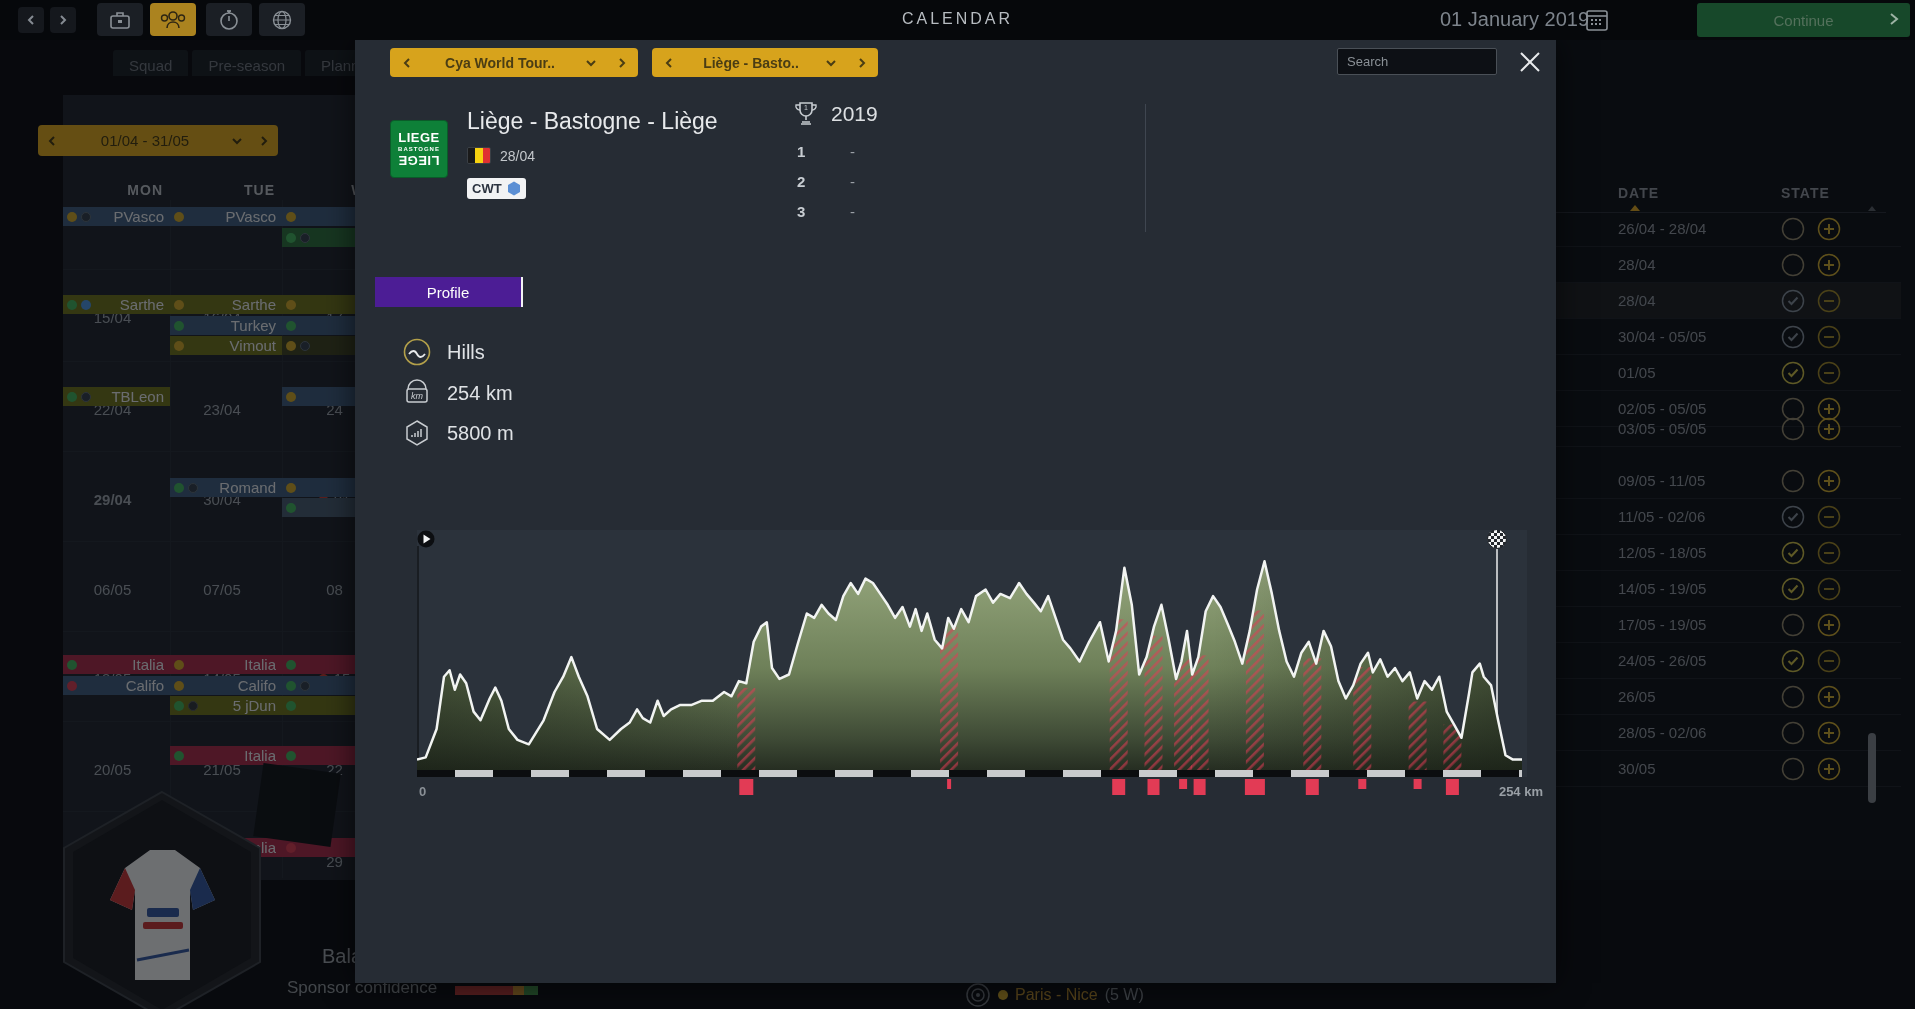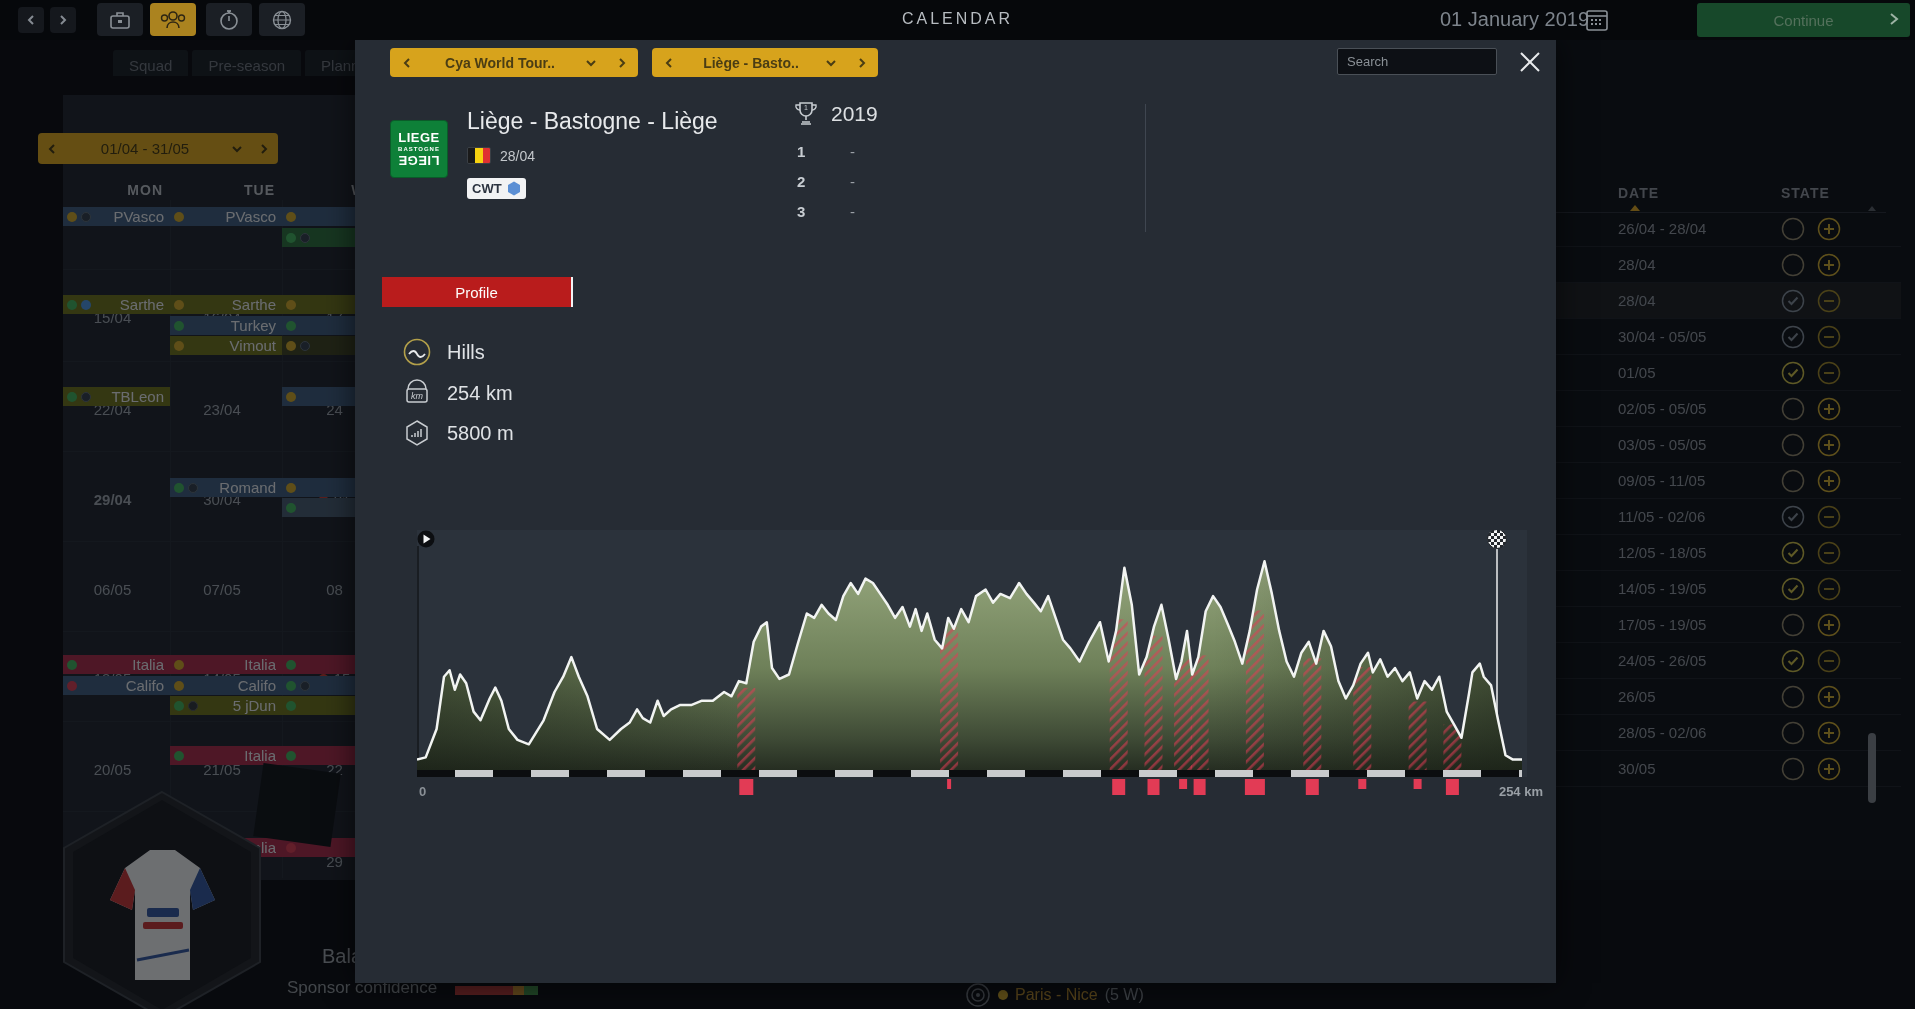--- a/index.html
+++ b/index.html
@@ -15,21 +15,21 @@
   #topdate{position:absolute;left:1440px;top:8px;color:#7d848c;font-size:20px;font-weight:300;}
   #topcalicon{position:absolute;left:1584px;top:7px;color:#8a9096;}
   #continue-btn{position:absolute;left:1697px;top:3px;width:213px;height:34px;background:#17482a;border-radius:3px;color:#54715c;font-size:15px;display:flex;align-items:center;justify-content:center;}
   #continue-btn .arr{position:absolute;right:10px;color:#9db3a4;}
 
   
   #bg-layer{position:absolute;inset:0;z-index:1;}
   #tabsrow{position:absolute;left:113px;top:42px;height:34px;display:flex;gap:4px;}
   .tab{background:#181d23;color:#6a7179;font-size:15px;padding:7px 16px;border-radius:3px 3px 0 0;margin-top:8px;}
   #cal-panel{position:absolute;left:63px;top:95px;width:1100px;height:785px;background:#1d232b;}
-  #range-dd{position:absolute;left:38px;top:125px;width:240px;height:31px;background:#d7a31c;border-radius:4px;color:#43370f;font-size:15px;display:flex;align-items:center;margin-top:8px;}
+  #range-dd{position:absolute;left:38px;top:125px;width:240px;height:31px;background:#d7a31c;border-radius:4px;color:#43370f;font-size:15px;display:flex;align-items:center;}
   #range-dd .lbl{flex:1;text-align:center;}
   .vline{position:absolute;width:1px;background:#242b33;}
   .hline{position:absolute;height:1px;background:#242b33;}
   .dayhdr{position:absolute;top:182px;color:#b5bac0;font-size:14px;font-weight:bold;letter-spacing:1px;text-align:right;}
   .cal-date{position:absolute;color:#99a0a8;font-size:15px;text-align:center;padding-right:8px;margin-top:36px;}
   .reddot{display:inline-block;width:9px;height:9px;border-radius:50%;background:#c0392f;margin-right:6px;vertical-align:1px;}
   .cal-event{position:absolute;height:19px;display:flex;align-items:center;padding:0 6px 0 4px;}
   .cal-event .lbl{flex:1;text-align:right;color:#e2e5e8;font-size:15px;white-space:nowrap;overflow:hidden;}
   .dot{width:10px;height:10px;border-radius:50%;margin-right:4px;flex:none;}
   .dot.gold{background:#c9a227;} .dot.green{background:#3fae5a;} .dot.red{background:#d03a4e;}
@@ -78,21 +78,21 @@
   #race-date-row{position:absolute;left:112px;top:107px;display:flex;align-items:center;gap:9px;}
   #be-flag{width:24px;height:17px;display:flex;border:1px solid #3a3f45;border-radius:2px;overflow:hidden;}
   #be-flag i{flex:1;} 
   #race-date{color:#c3c7cb;font-size:14px;}
   #cwt-badge{position:absolute;left:112px;top:138px;height:21px;background:#f2f3f4;border-radius:3px;display:flex;align-items:center;padding:0 5px;gap:5px;}
   #cwt-badge .t{color:#2d3440;font-size:13px;font-weight:bold;}
   #season-hdr{position:absolute;left:438px;top:60px;display:flex;align-items:center;gap:12px;color:#dde0e3;font-size:21px;}
   .standing{position:absolute;left:442px;color:#c8cdd2;font-size:15px;font-weight:bold;}
   .standing .dash{position:absolute;left:53px;color:#9aa0a6;font-weight:normal;}
   #vdiv{position:absolute;left:790px;top:64px;width:1px;height:128px;background:#3f4650;}
-  #profile-tab{position:absolute;left:27px;top:237px;width:191px;height:30px;background:#b91c1c;border-right:2px solid #f3f4f5;color:#fdfdfc;font-size:15px;display:flex;align-items:center;justify-content:center;}
+  #profile-tab{position:absolute;left:20px;top:237px;width:148px;height:30px;background:#4c1d95;border-right:2px solid #f3f4f5;color:#fdfdfc;font-size:15px;display:flex;align-items:center;justify-content:center;}
   .stat{position:absolute;left:48px;display:flex;align-items:center;gap:16px;color:#dfe2e5;font-size:20px;}
   .stat .ic{width:28px;height:28px;flex:none;}
   #chart{position:absolute;left:62px;top:490px;width:1130px;height:290px;}
 </style>
 </head>
 <body>
 <div id="screen">
 
 <div id="bg-layer">
   <div id="tabsrow">
@@ -332,21 +332,21 @@
           <div class="sch-row" style="top: 351px;">
             <span class="sch-date">02/05 - 05/05</span>
             <span class="sch-ic" style="left: 225px;"><svg width="24" height="24" viewBox="0 0 24 24">
                 <circle cx="12" cy="12" r="10.5" fill="none" stroke="#8d8468" stroke-width="1.5"></circle>
               </svg></span>
             <span class="sch-ic" style="left: 261px;"><svg width="24" height="24" viewBox="0 0 24 24">
                 <circle cx="12" cy="12" r="10.5" fill="none" stroke="#c8a62d" stroke-width="1.5"></circle>
                 <path d="M7 12 h10 M12 7 v10" stroke="#c8a62d" stroke-width="2" fill="none"></path>
               </svg></span>
           </div>
-          <div class="sch-row" style="top: 387px; padding-left: 10px;">
+          <div class="sch-row" style="top: 371px; padding-left: 10px;">
             <span class="sch-date">03/05 - 05/05</span>
             <span class="sch-ic" style="left: 225px;"><svg width="24" height="24" viewBox="0 0 24 24">
                 <circle cx="12" cy="12" r="10.5" fill="none" stroke="#8d8468" stroke-width="1.5"></circle>
               </svg></span>
             <span class="sch-ic" style="left: 261px;"><svg width="24" height="24" viewBox="0 0 24 24">
                 <circle cx="12" cy="12" r="10.5" fill="none" stroke="#c8a62d" stroke-width="1.5"></circle>
                 <path d="M7 12 h10 M12 7 v10" stroke="#c8a62d" stroke-width="2" fill="none"></path>
               </svg></span>
           </div>
           <div class="sch-row" style="top: 423px;">

